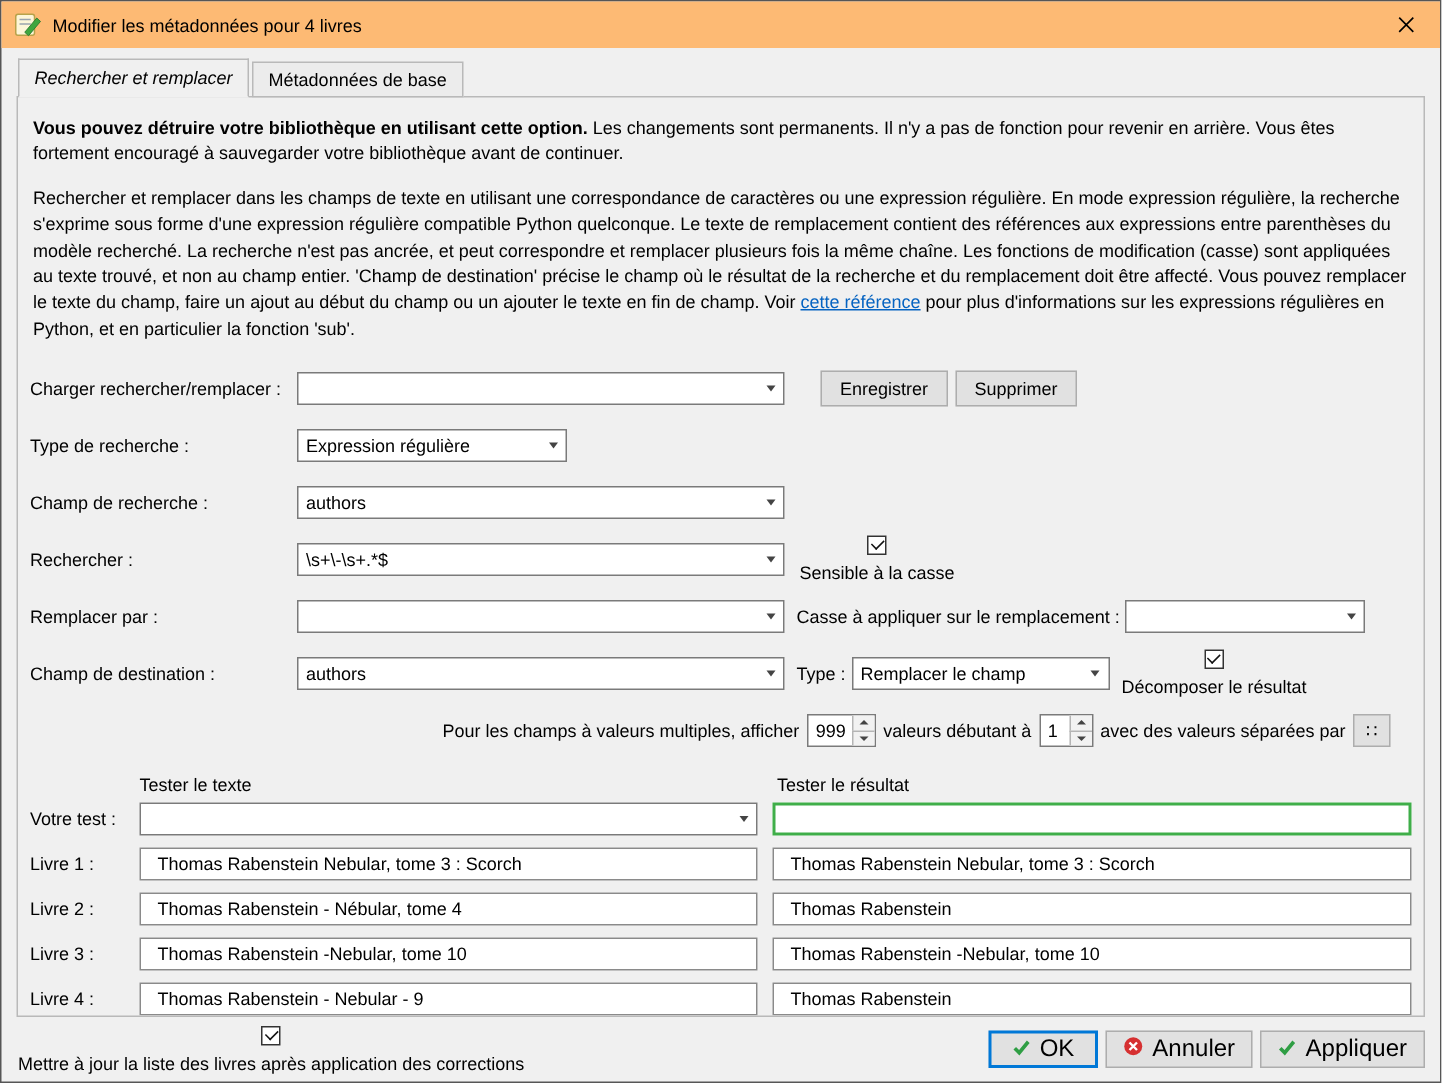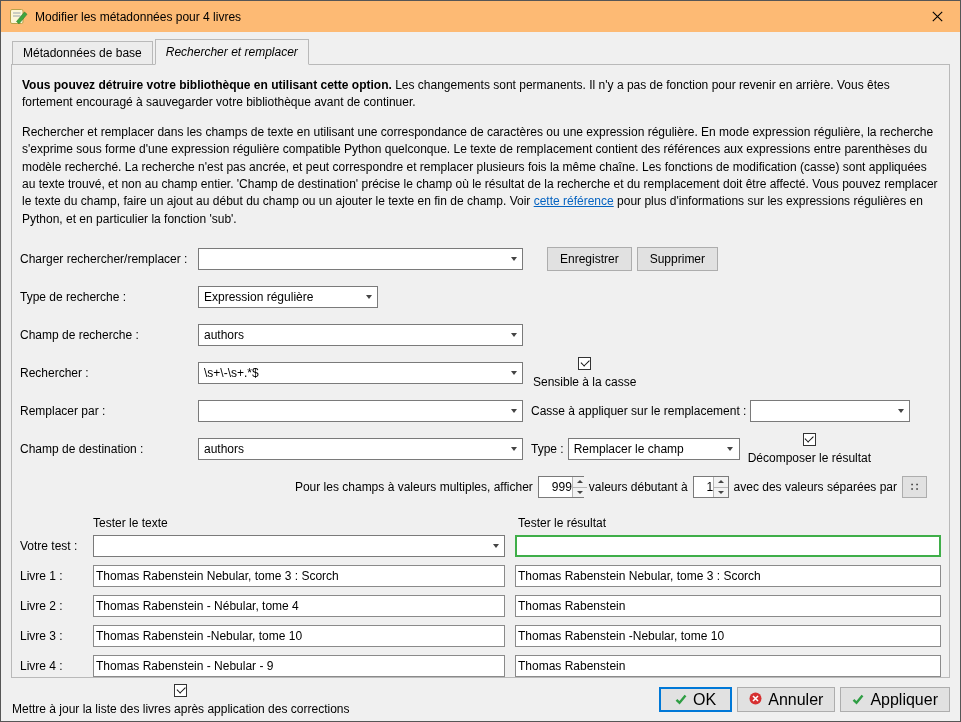--- a/index.html
+++ b/index.html
@@ -40,36 +40,36 @@
   .mid-label { margin-left: 8px; white-space: nowrap; }
   .ml4 { margin-left: 4px; } .ml8 { margin-left: 8px; } .ml10 { margin-left: 10px; }
   
   .checkbox { display: flex; align-items: center; gap: 5px; white-space: nowrap; flex-direction: column; }
   .cb { width: 13px; height: 13px; border: 1px solid #333; background: #fff; display: flex; align-items: center; justify-content: center; flex: 0 0 auto; }
   .cb.checked::after { content: ""; display: block; width: 7px; height: 3.5px; border-left: 1.7px solid #111; border-bottom: 1.7px solid #111; transform: rotate(-45deg) translate(1px,-1px); }
   
   .row-multiple { justify-content: flex-end; margin-right: 14px; }
   .row-multiple > * + * { margin-left: 5px; }
   .spin { height: 22px; border: 1px solid #7a7a7a; background: #fff; display: flex; }
-  .spin-val { flex: 1; display: flex; align-items: center; padding-left: 13px; }
+  .spin-val { flex: 1; display: flex; align-items: center; padding-left: 5px; }
   .spin-btns { width: 15px; display: flex; flex-direction: column; flex: 0 0 auto; }
   .sarr { flex: 1; display: flex; align-items: center; justify-content: center; background: #f2f2f2; border-left: 1px solid #b5b5b5; }
   .sarr.down { border-top: 1px solid #b5b5b5; }
   .sarr.up::after { content: ""; border-left: 3px solid transparent; border-right: 3px solid transparent; border-bottom: 3.5px solid #444; }
   .sarr.down::after { content: ""; border-left: 3px solid transparent; border-right: 3px solid transparent; border-top: 3.5px solid #444; }
   .w46 { width: 46px; } .w36 { width: 36px; }
   .sep-btn { width: 25px; height: 22px; background: #e1e1e1; border: 1px solid #adadad; display: flex; align-items: center; justify-content: center; font-size: 12px; padding: 0; }
   
   .test-headers { display: flex; margin: 14px 0 5px 0; }
   .tspacer { width: 73px; flex: 0 0 auto; }
   .th1 { width: 412px; margin-right: 10px; flex: 0 0 auto; }
   .th2 { flex: 1; padding-left: 3px; }
   .test-row { display: flex; align-items: center; margin-bottom: 8px; }
   .tlabel { width: 73px; flex: 0 0 auto; }
-  .tfield { height: 22px; border: 1px solid #8a8a8a; background: #fff; display: flex; align-items: center; padding: 0 2px; white-space: nowrap; overflow: hidden; }
+  .tfield { height: 22px; border: 1px solid #8a8a8a; background: #fff; display: flex; align-items: center; padding: 0 11px; white-space: nowrap; overflow: hidden; }
   .tfield-left { width: 412px; margin-right: 10px; flex: 0 0 auto; }
   .tfield-right { flex: 1; }
   .green { border: 2px solid #3fae49; }
   
   .footer { flex: 0 0 auto; height: 43px; display: flex; align-items: center; padding: 0 10px 0 11px; }
   .footer .spacer { flex: 1; }
   .fbtn { height: 25px; padding: 0 11px; background: #e1e1e1; border: 1px solid #adadad; display: flex; align-items: center; justify-content: center; gap: 6px; font-family: inherit; font-size: 16px; margin-left: 5px; }
   .fbtn.ok { border: 2px solid #0078d7; padding: 0 14px; }
 </style>
 </head>
@@ -88,22 +88,22 @@
     </span>
     <span class="title-text">Modifier les métadonnées pour 4 livres</span>
     <div class="close-btn">
       <svg width="11" height="11" viewBox="0 0 11 11">
           <path d="M0.8 0.8 L10.2 10.2 M10.2 0.8 L0.8 10.2" stroke="#000" stroke-width="1.1" fill="none"></path>
         </svg>
     </div>
   </div>
 
   <div class="tabbar">
+    <div class="tab active">Rechercher et remplacer</div>
     <div class="tab">Métadonnées de base</div>
-    <div class="tab active">Rechercher et remplacer</div>
   </div>
 
   <div class="panel">
 
     <div class="warning">
       <span class="bold">Vous pouvez détruire votre bibliothèque en utilisant cette option.</span><span> Les changements sont permanents. Il n'y a pas de fonction pour revenir en arrière. Vous êtes fortement encouragé à sauvegarder votre bibliothèque avant de continuer.</span>
     </div>
 
     <div class="desc">
       <span>Rechercher et remplacer dans les champs de texte en utilisant une correspondance de caractères ou une expression régulière. En mode expression régulière, la recherche s'exprime sous forme d'une expression régulière compatible Python quelconque. Le texte de remplacement contient des références aux expressions entre parenthèses du modèle recherché. La recherche n'est pas ancrée, et peut correspondre et remplacer plusieurs fois la même chaîne. Les fonctions de modification (casse) sont appliquées au texte trouvé, et non au champ entier. 'Champ de destination' précise le champ où le résultat de la recherche et du remplacement doit être affecté. Vous pouvez remplacer le texte du champ, faire un ajout au début du champ ou un ajouter le texte en fin de champ. Voir </span><a class="link">cette référence</a><span> pour plus d'informations sur les expressions régulières en Python, et en particulier la fonction 'sub'.</span>

